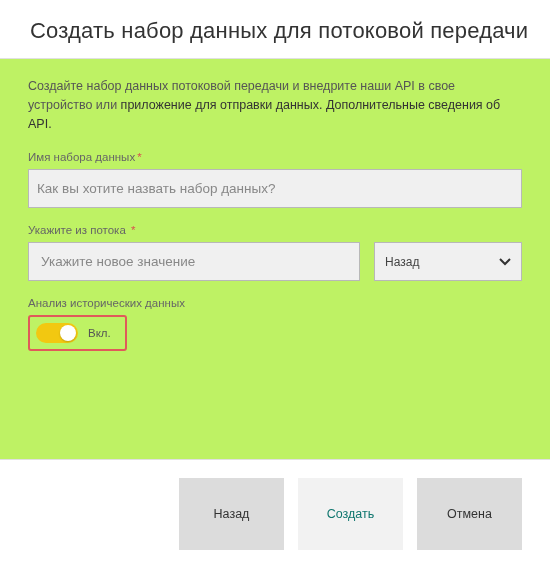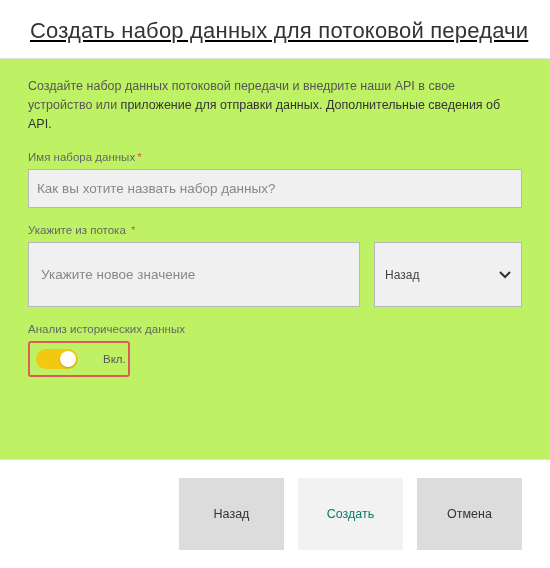--- a/index.html
+++ b/index.html
@@ -13,21 +13,20 @@
       width: 550px;
       height: 568px;
       overflow: hidden;
       position: relative;
     }
     .header {
       padding: 18px 18px 14px 30px;
       border-bottom: 1px solid #e0e0e0;
       white-space: nowrap;
       overflow: hidden;
-      text-decoration: underline;
     }
     .header h1 {
       font-size: 22px;
       font-weight: 400;
       color: #333;
       letter-spacing: 0.2px;
     }
     .content {
       background: #bef264;
       padding: 18px 28px 20px 28px;
@@ -65,21 +64,21 @@
     .text-input::placeholder {
       color: #888;
     }
     .row {
       display: flex;
       gap: 14px;
       margin-bottom: 16px;
     }
     .value-input {
       flex: 1;
-      padding: 24px 12px;
+      padding: 11px 12px;
       font-size: 13.5px;
       color: #777;
       background: #f0f0f0;
       border: 1px solid #b8b8b8;
       font-family: inherit;
     }
     .value-input::placeholder {
       color: #888;
     }
     .type-select {
@@ -96,23 +95,23 @@
       justify-content: space-between;
       cursor: pointer;
     }
     .chevron {
       font-size: 13px;
       font-weight: bold;
     }
     .toggle-section {
       display: inline-flex;
       align-items: center;
-      gap: 25px;
+      gap: 10px;
       border: 2px solid #e05a5a;
-      padding: 6px 2px 6px 6px;
+      padding: 6px 14px 6px 6px;
       border-radius: 3px;
     }
     .toggle {
       width: 42px;
       height: 20px;
       background: #f2c811;
       border-radius: 12px;
       position: relative;
       cursor: pointer;
     }

